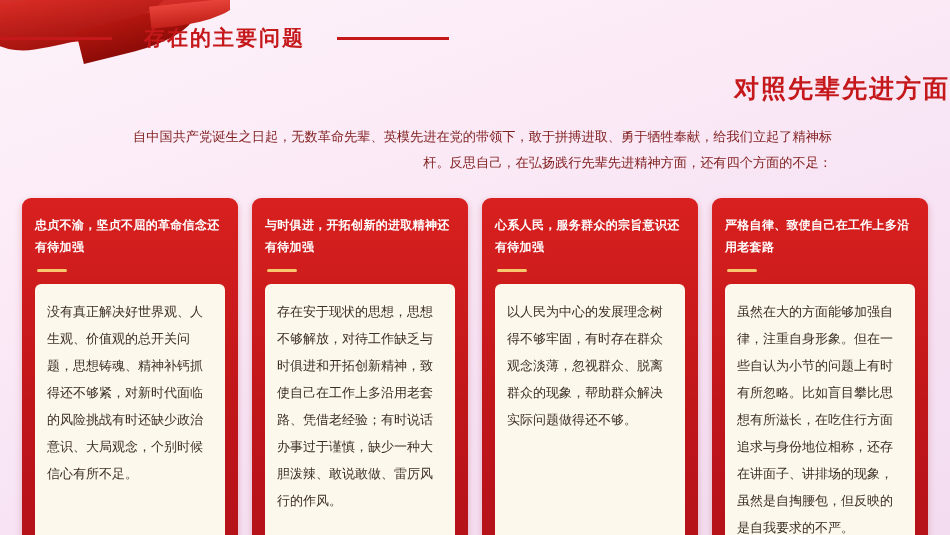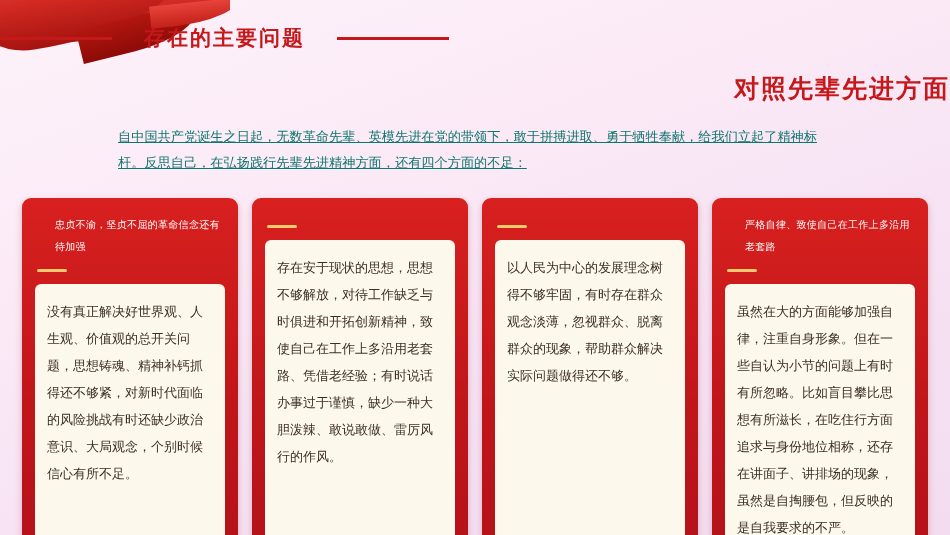--- a/index.html
+++ b/index.html
@@ -102,25 +102,24 @@
     font-weight: bold;
     color: #c4181b;
     letter-spacing: 2px;
   }
 
   .intro {
     position: absolute;
     top: 124px;
     left: 118px;
     width: 714px;
-    text-align: left;
+    text-align: right;
     font-size: 13.2px;
     line-height: 26px;
-    color: #0f766e;
-    text-decoration: underline;
+    color: #7f1d1d;
   }
 
   
   .cards {
     position: absolute;
     top: 198px;
     left: 22px;
     width: 906px;
     display: flex;
     gap: 14px;
@@ -131,25 +130,24 @@
     border-radius: 9px;
     padding: 16px 13px 14px 13px;
     box-sizing: border-box;
     box-shadow: 0 3px 7px rgba(150, 20, 30, 0.25);
     display: flex;
     flex-direction: column;
     min-height: 298px;
   }
   .card-title {
     color: #ffffff;
-    font-size: 10px;
-    font-weight: normal;
+    font-size: 12px;
+    font-weight: bold;
     line-height: 22px;
     letter-spacing: 0.3px;
-    margin-left: 20px;
   }
   .card-divider {
     width: 30px;
     height: 3px;
     background: #f6c96d;
     margin: 11px 0 12px 2px;
     border-radius: 2px;
   }
   .card-body {
     background: #fdf8ec;
@@ -183,25 +181,27 @@
 
 <div class="cards">
 
   <div class="card">
     <div class="card-title">忠贞不渝，坚贞不屈的革命信念还有待加强</div>
     <div class="card-divider"></div>
     <div class="card-body">没有真正解决好世界观、人生观、价值观的总开关问题，思想铸魂、精神补钙抓得还不够紧，对新时代面临的风险挑战有时还缺少政治意识、大局观念，个别时候信心有所不足。</div>
   </div>
 
   <div class="card">
+    <div class="card-title">与时俱进，开拓创新的进取精神还有待加强</div>
     <div class="card-divider"></div>
     <div class="card-body">存在安于现状的思想，思想不够解放，对待工作缺乏与时俱进和开拓创新精神，致使自己在工作上多沿用老套路、凭借老经验；有时说话办事过于谨慎，缺少一种大胆泼辣、敢说敢做、雷厉风行的作风。</div>
   </div>
 
   <div class="card">
+    <div class="card-title">心系人民，服务群众的宗旨意识还有待加强</div>
     <div class="card-divider"></div>
     <div class="card-body">以人民为中心的发展理念树得不够牢固，有时存在群众观念淡薄，忽视群众、脱离群众的现象，帮助群众解决实际问题做得还不够。</div>
   </div>
 
   <div class="card">
     <div class="card-title">严格自律、致使自己在工作上多沿用老套路</div>
     <div class="card-divider"></div>
     <div class="card-body">虽然在大的方面能够加强自律，注重自身形象。但在一些自认为小节的问题上有时有所忽略。比如盲目攀比思想有所滋长，在吃住行方面追求与身份地位相称，还存在讲面子、讲排场的现象，虽然是自掏腰包，但反映的是自我要求的不严。</div>
   </div>
 

